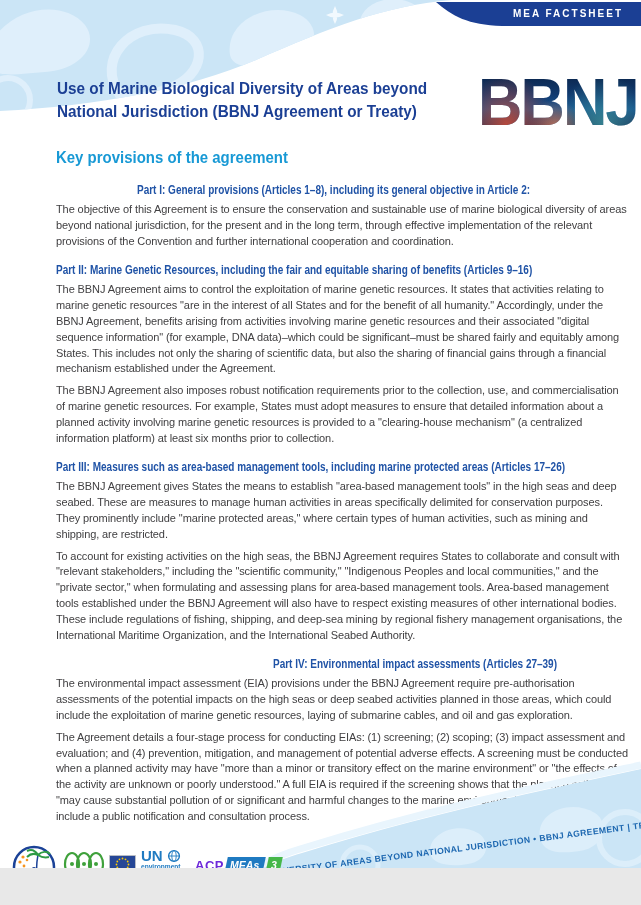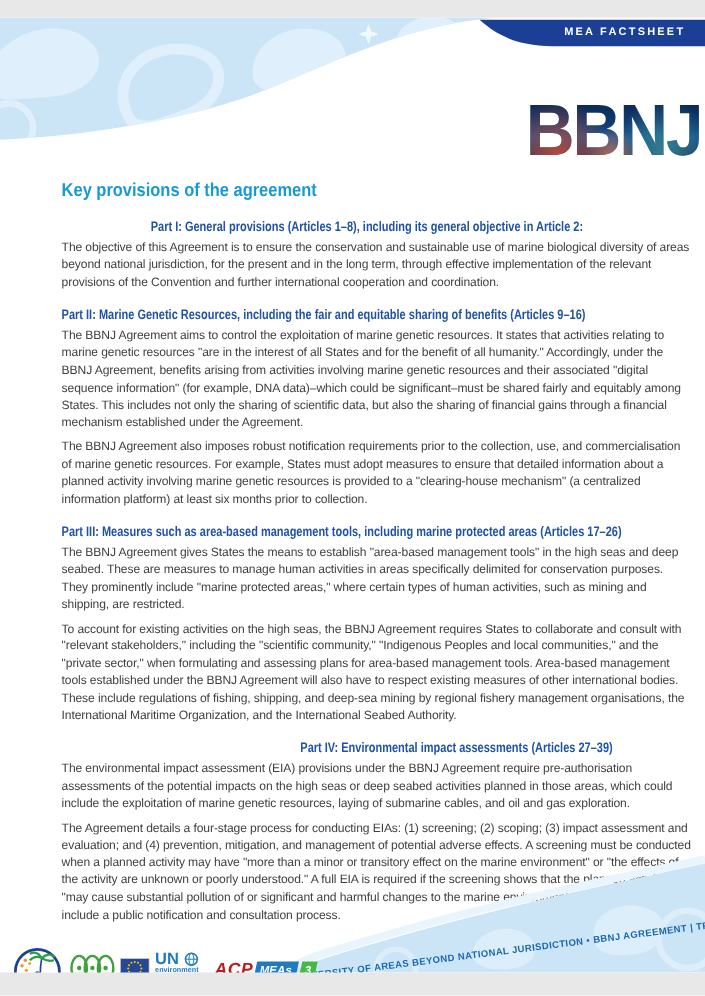--- a/index.html
+++ b/index.html
@@ -1,17 +1,17 @@
 <!DOCTYPE html>
 <html><head>
 <meta charset="utf-8">
 <style>
   html,body{margin:0;padding:0;background:#e8e8e8;}
   .page{
-    position:relative; width:641px; height:868px; margin:16px auto;
+    position:relative; width:641px; height:868px; margin:0 auto;
     background:#ffffff; overflow:hidden;
     font-family:"Liberation Sans", sans-serif;
   }
   svg{display:block;}
   
   .header-svg{position:absolute; top:0; left:0;}
   .mea-band-label{
     position:absolute; top:8px; right:18px;
     color:#ffffff; font-size:10px; font-weight:bold; letter-spacing:2px;
   }
@@ -57,21 +57,21 @@
   .sprep-logo{left:11px; top:845px; width:48px; text-align:center;}
   .sprep-label{color:#1B4297; font-size:9px; font-weight:bold; line-height:9px; letter-spacing:.4px;}
   .acp-logo{left:62px; top:851px; width:46px;}
   .acp-caption-bar{height:2px; background:#3FA13B; opacity:.7; margin-top:2px; border-radius:1px;}
   .eu-flag{left:109px; top:855px;}
   .un-logo{left:141px; top:848px;}
   .un-row{display:flex; align-items:center; gap:4px;}
   .un-acronym{color:#1F7AC1; font-size:15px; font-weight:bold; line-height:15px;}
   .un-sub{color:#1F7AC1; font-size:6.6px; font-weight:bold; line-height:7.2px;}
   .meas-logo{left:195px; top:857px; display:flex; align-items:center;}
-  .meas-prefix{color:#b91c1c; font-size:16px; font-style:italic; font-weight:bold; letter-spacing:.5px;}
+  .meas-prefix{color:#6d28d9; font-size:13px; font-weight:bold; letter-spacing:.5px;}
   .meas-box{
     display:inline-block; background:#1F7AC1; color:#fff; font-size:10.5px; font-weight:bold;
     font-style:italic; padding:2px 5px 3px 4px; transform:skewX(-12deg); margin-left:2px;
   }
   .meas-num{
     display:inline-block; background:#46B749; color:#fff; font-size:10.5px; font-weight:bold;
     font-style:italic; padding:2px 4px 3px; transform:skewX(-12deg); margin-left:3px;
   }
   .meas-box > span, .meas-num > span{display:inline-block; transform:skewX(12deg);}
 </style>
@@ -92,20 +92,24 @@
       <path d="M120,95 C95,60 130,20 175,30 C210,38 205,75 170,88 C150,96 132,103 120,95 Z" fill="none" stroke="#DFEFFB" stroke-width="10"></path>
       <path d="M230,55 C225,20 270,0 300,15 C325,28 315,60 285,65 C260,69 233,70 230,55 Z" fill="#DFEFFB"></path>
       <path d="M360,30 C355,5 390,-10 415,5 C430,14 425,38 400,42 C380,45 362,44 360,30 Z" fill="#DFEFFB"></path>
       <path d="M335,6 q5,9 0,18 q-5,-9 0,-18 Z M326,15 q9,-5 18,0 q-9,5 -18,0 Z" fill="#F2F9FE"></path>
       <circle cx="8" cy="100" r="22" fill="none" stroke="#DFEFFB" stroke-width="6"></circle>
     </g>
     <path d="M436,2 C452,16 468,25 502,26 L641,26 L641,2 Z" fill="#1B3F94"></path>
   </svg>
   <div class="mea-band-label">MEA FACTSHEET</div>
 
+  <div class="doc-title">
+    <span class="tline">Use of Marine Biological Diversity of Areas beyond</span>
+    <span class="tline">National Jurisdiction (BBNJ Agreement or Treaty)</span>
+  </div>
 
   <div class="bbnj-logo">BBNJ</div>
 
   <div class="content">
     <h2 class="key-heading">
       <span class="hx">Key provisions of the agreement</span>
     </h2>
 
     <div class="part">
       <h3>

